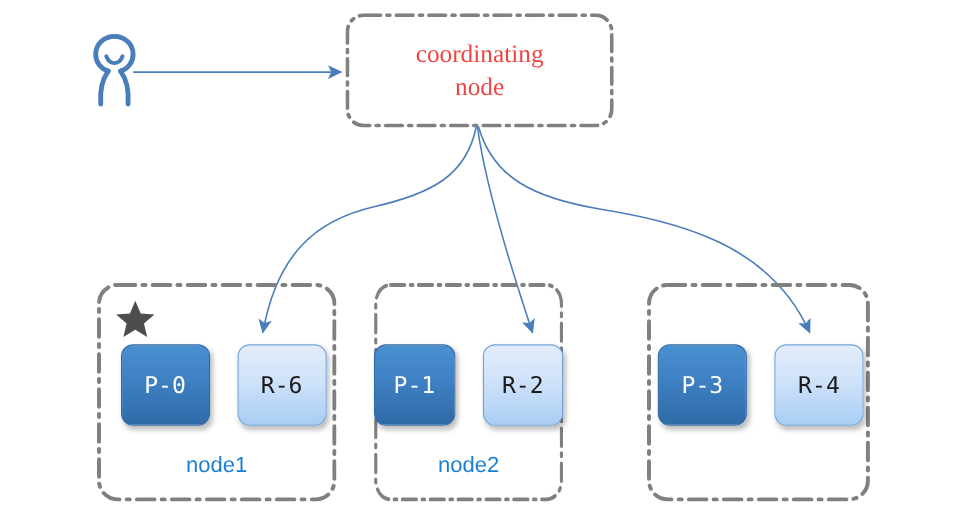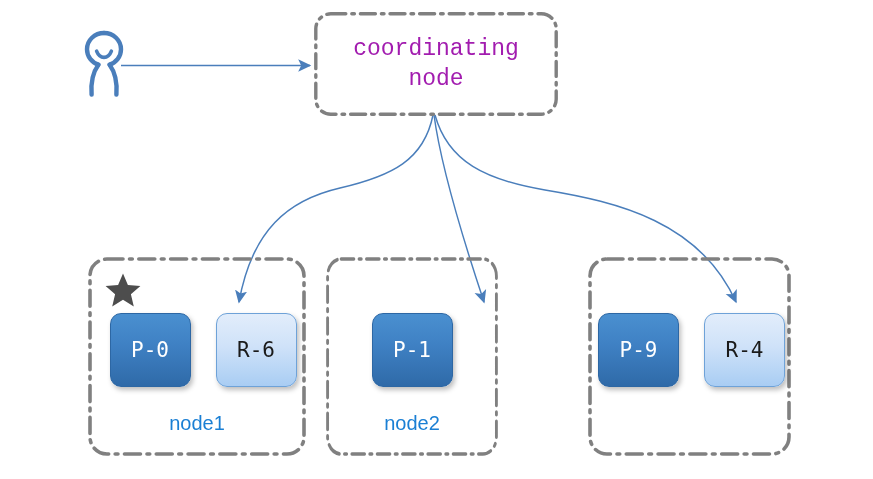--- a/index.html
+++ b/index.html
@@ -50,43 +50,43 @@
     align-items: center;
     justify-content: center;
   }
   #coord-node .dashdot {
     position: absolute;
     left: -3px; top: -3px;
     width: 244px; height: 104px;
   }
   .coord-label {
     position: relative;
-    color: #a21caf;
+    color: #ef4444;
     font-size: 23px;
     line-height: 30px;
     text-align: center;
-    font-family: Liberation Mono, monospace;
+    font-family: Liberation Serif, serif;
     letter-spacing: 0px;
     z-index: 2;
   }
 
   
   .node-box {
     position: absolute;
     top: 257px;
     height: 199px;
     box-sizing: border-box;
   }
   .node-box .dashdot-box {
     position: absolute;
     left: 0; top: 0;
     width: 100%; height: 100%;
   }
   #node-1 { left: 88px;  width: 218px; }
-  #node-2 { left: 326px; width: 172px; }
+  #node-2 { left: 340px; width: 172px; }
   #node-3 { left: 588px; width: 203px; }
 
   .star-icon {
     position: absolute;
     left: 16px;
     top: 14px;
     width: 38px;
     height: 38px;
     z-index: 3;
   }
@@ -202,30 +202,31 @@
     <div class="node-caption">node1</div>
   </div>
 
   <div class="node-box" id="node-2">
     <svg class="dashdot-box" viewBox="0 0 216 199" width="216" height="199" preserveAspectRatio="none">
       <rect x="2" y="2" width="212" height="195" rx="17" ry="17" fill="none" stroke="#808080" stroke-width="3.6" stroke-dasharray="16 6.5 2.8 6.5" stroke-linecap="round"></rect>
     </svg>
 
     <div class="shard-row">
       <div class="shard primary">P-1</div>
+      <div class="shard replica">R-2</div>
     </div>
 
     <div class="node-caption">node2</div>
   </div>
 
   <div class="node-box" id="node-3">
     <svg class="dashdot-box" viewBox="0 0 203 199" width="203" height="199" preserveAspectRatio="none">
       <rect x="2" y="2" width="199" height="195" rx="17" ry="17" fill="none" stroke="#808080" stroke-width="3.6" stroke-dasharray="16 6.5 2.8 6.5" stroke-linecap="round"></rect>
     </svg>
 
     <div class="shard-row">
-      <div class="shard primary">P-9</div>
+      <div class="shard primary">P-3</div>
       <div class="shard replica">R-4</div>
     </div>
 
   </div>
 
 </div>
 
 </body></html>

